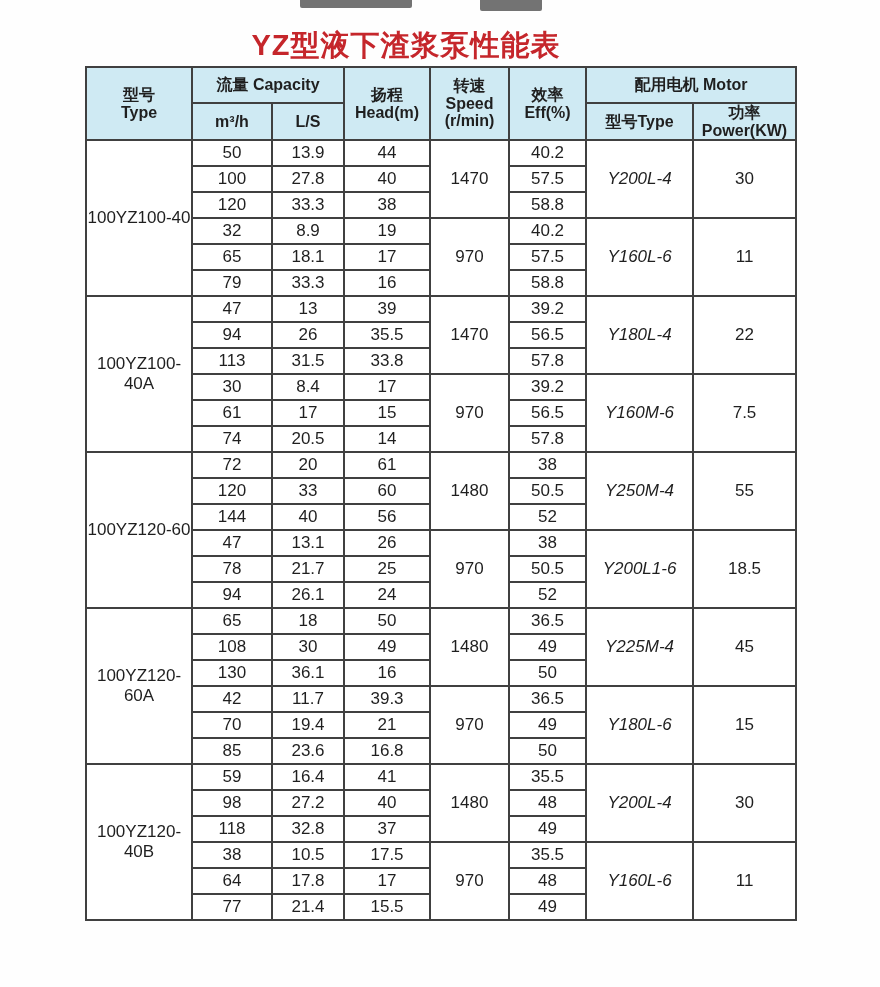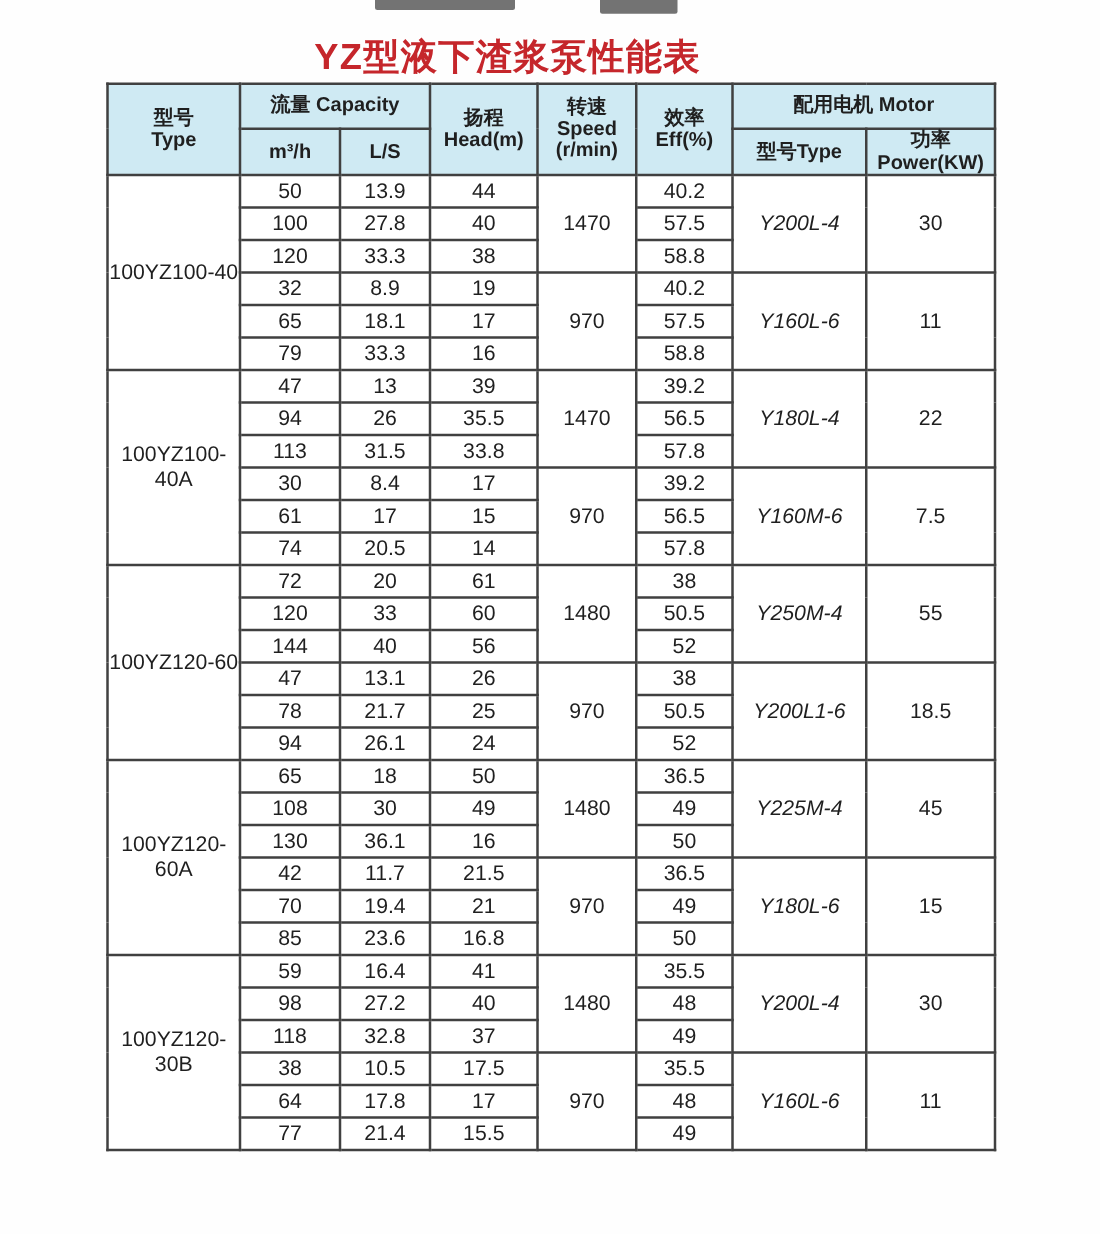--- a/index.html
+++ b/index.html
@@ -265,40 +265,40 @@
         </tr>
         <tr>
           <td>130</td>
           <td>36.1</td>
           <td>16</td>
           <td>50</td>
         </tr>
         <tr>
           <td>42</td>
           <td>11.7</td>
-          <td>21.5</td>
+          <td>39.3</td>
           <td rowspan="3">970</td>
           <td>36.5</td>
           <td class="motor-type-cell" rowspan="3">Y180L-6</td>
           <td rowspan="3">15</td>
         </tr>
         <tr>
           <td>70</td>
           <td>19.4</td>
           <td>21</td>
           <td>49</td>
         </tr>
         <tr>
           <td>85</td>
           <td>23.6</td>
           <td>16.8</td>
           <td>50</td>
         </tr>
         <tr>
-          <td class="model-cell" rowspan="6">100YZ120-30B</td>
+          <td class="model-cell" rowspan="6">100YZ120-40B</td>
           <td>59</td>
           <td>16.4</td>
           <td>41</td>
           <td rowspan="3">1480</td>
           <td>35.5</td>
           <td class="motor-type-cell" rowspan="3">Y200L-4</td>
           <td rowspan="3">30</td>
         </tr>
         <tr>
           <td>98</td>

